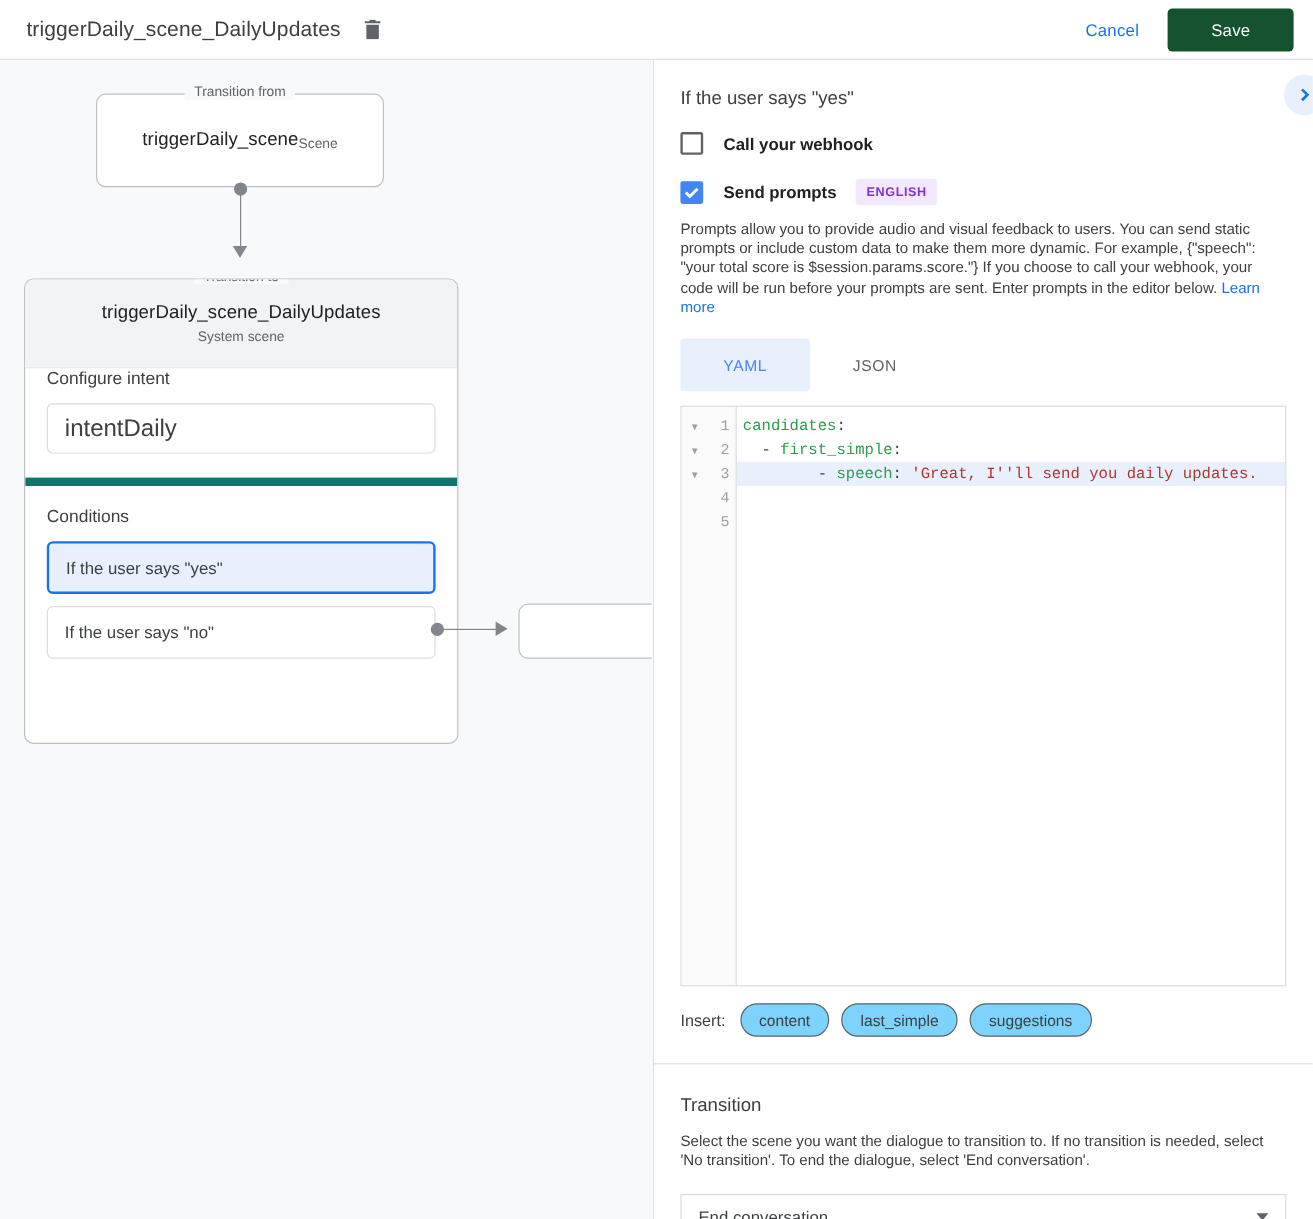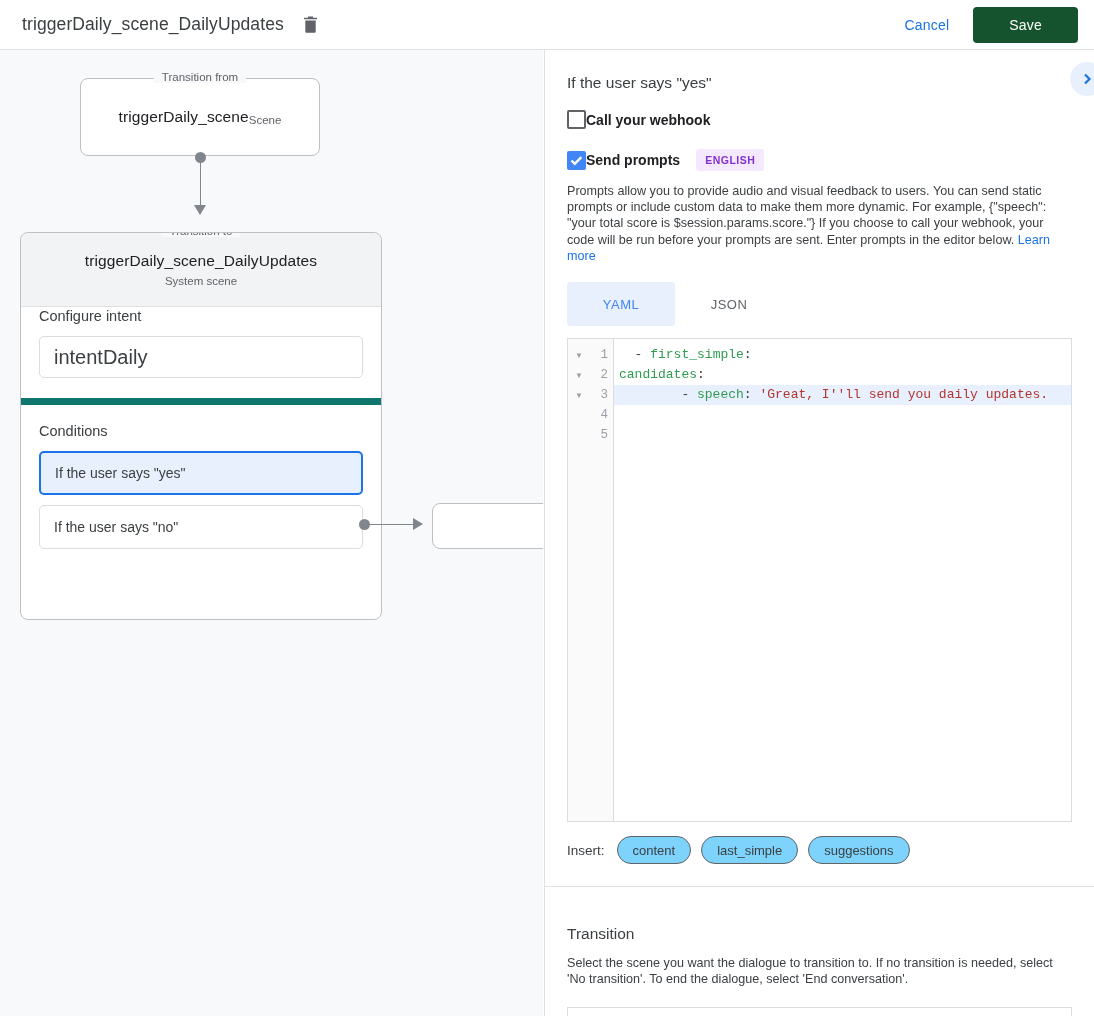--- a/index.html
+++ b/index.html
@@ -253,20 +253,21 @@
     flex: 0 0 auto;
     cursor: pointer;
   }
   .cbox.checked {
     background: #4285f4;
     border-color: #4285f4;
     display: flex; align-items: center; justify-content: center;
   }
   .check-svg { stroke: #ffffff; stroke-width: 2.4; fill: none; }
   .checkrow-label {
+    margin-left: 17px;
     font-size: 14px;
     color: #202124;
     font-weight: 700;
   }
   #lang-badge {
     margin-left: 16px;
     background: #f3e8fd;
     color: #8430ce;
     font-size: 10.5px;
     font-weight: 600;
@@ -392,21 +393,21 @@
     background: #e0e0e0;
     margin: 0 0 0 0;
   }
 
   #transition-section {
     padding: 26px 22px 0 22px;
   }
   #transition-heading {
     font-size: 15.5px;
     color: #3c4043;
-    margin: 12px 0 12px 0;
+    margin: 0 0 12px 0;
     font-weight: 400;
   }
   #transition-desc {
     font-size: 12.6px;
     line-height: 16.2px;
     color: #3c4043;
     margin: 0 0 20px 0;
     max-width: 510px;
   }
   #transition-select {
@@ -525,22 +526,22 @@
           <div class="fold-cell"></div>
         </div>
       <div id="num-col">
           <div class="num-cell">1</div>
           <div class="num-cell">2</div>
           <div class="num-cell">3</div>
           <div class="num-cell">4</div>
           <div class="num-cell">5</div>
         </div>
       <div id="code-col">
+          <div class="code-line"><span class="tok-key">candidates</span><span class="tok-punct">:</span></div>
           <div class="code-line"><span class="tok-punct">  - </span><span class="tok-key">first_simple</span><span class="tok-punct">:</span></div>
-          <div class="code-line"><span class="tok-key">candidates</span><span class="tok-punct">:</span></div>
           <div class="code-line hl"><span class="tok-punct">        - </span><span class="tok-key">speech</span><span class="tok-punct">: </span><span class="tok-str">'Great, I''ll send you daily updates.</span></div>
           <div class="code-line">&nbsp;</div>
         </div>
     </div>
 
     <div id="insert-row">
       <div id="insert-label">Insert:</div>
       <div class="chip">content</div>
       <div class="chip">last_simple</div>
       <div class="chip">suggestions</div>

